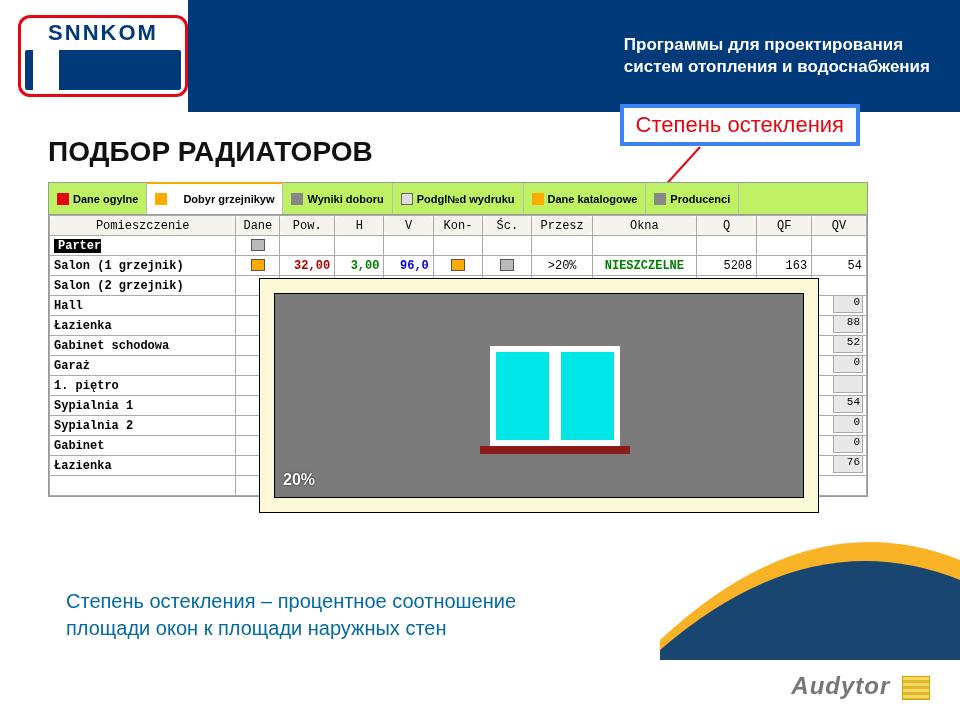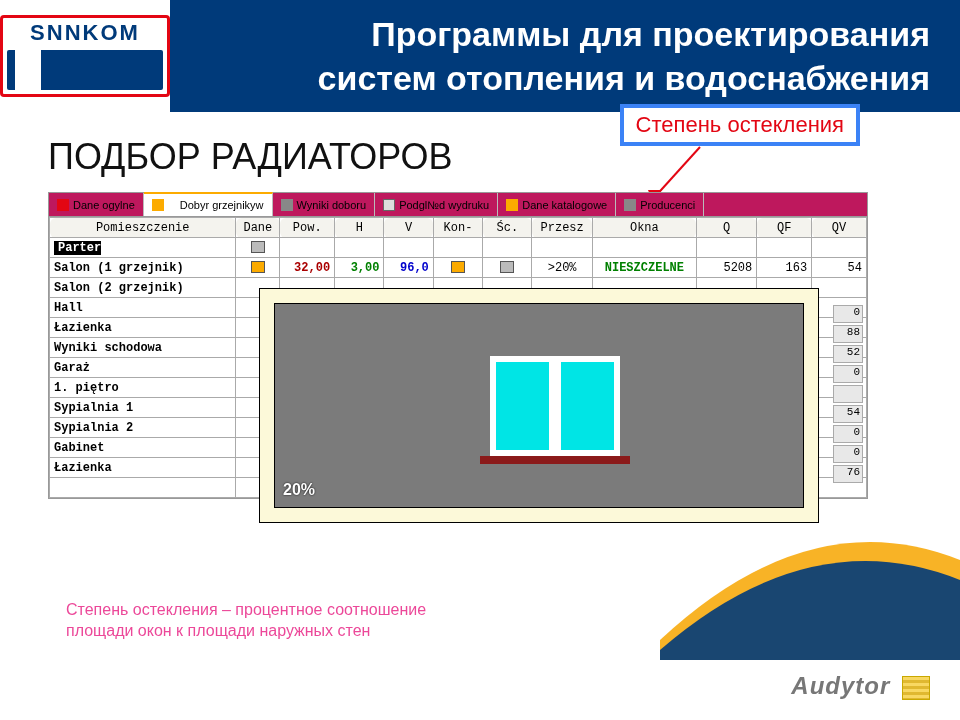--- a/index.html
+++ b/index.html
@@ -1,41 +1,41 @@
 <!DOCTYPE html>
 <html><head>
 <meta charset="utf-8">
 <style>
   * { box-sizing: border-box; margin: 0; padding: 0; }
   body { width: 960px; height: 720px; background: #fff; font-family: Arial, sans-serif; position: relative; overflow: hidden; }
 
   
   .banner { position: relative; height: 112px; background: #fff; display: flex; align-items: center; }
-  .logo { width: 170px; height: 82px; border: 3px solid #e30613; border-radius: 4px; background: #fff; position: relative; display: flex; flex-direction: column; }
+  .logo { width: 170px; height: 82px; margin-left: 18px; border: 3px solid #e30613; border-radius: 12px; background: #fff; position: relative; display: flex; flex-direction: column; }
   .logo-text { font-size: 22px; font-weight: bold; letter-spacing: 2px; color: #003a7a; text-align: center; margin-top: 2px; }
   .logo-flag { flex: 1; background: #003a7a; margin: 4px; border-radius: 2px; display: flex; }
   .logo-flag .stripe { width: 26px; background: #fff; margin-left: 8px; }
   .banner-title-wrap { flex: 1; background: #003a7a; height: 100%; display: flex; align-items: center; justify-content: flex-end; padding-right: 30px; }
-  .banner-title { color: #fff; font-size: 34px; font-weight: bold; text-align: right; line-height: 1.3; }
+  .banner-title { color: #fff; font-size: 17px; font-weight: bold; line-height: 1.3; }
 
   
   .slide { padding: 24px 48px 10px 48px; position: relative; }
-  .slide-title { font-size: 36px; font-weight: normal; color: #111; margin-bottom: 14px; }
+  .slide-title { font-size: 28px; font-weight: bold; color: #111; margin-bottom: 14px; }
 
   
   .callout { position: absolute; right: 100px; top: -8px; border: 4px solid #3b82f6; padding: 4px 12px; font-size: 22px; color: #e30613; background:#fff; }
   .arrow { position: absolute; right: 250px; top: 30px; }
   .arrow-line { stroke:#e30613; stroke-width:2; }
   .arrow-head { fill:#e30613; }
 
   
   .app { border: 1px solid #999; background: #fff; width: 820px; position: relative; }
 
   
-  .tabs { display: flex; background: #be185d; border-bottom: 1px solid #999; height: 24px; font-size: 11px; }
+  .tabs { display: flex; background: #bef264; border-bottom: 1px solid #999; height: 32px; font-size: 11px; font-weight: bold; }
   .tab { display: flex; align-items: center; gap: 4px; padding: 0 8px; border-right: 1px solid #bbb; cursor: default; }
   .tab.active { background: #fff; border-top: 2px solid #fcab00; margin-top:-1px;gap:16px; }
   .tab-icon { width: 12px; height: 12px; display:inline-block; }
   .icon-home { background:#e30613; }
   .icon-yellow { background:#fcab00; }
   .icon-gray { background:#888; }
   .icon-doc { background:#ddd; border:1px solid #666; }
 
   
   table { border-collapse: collapse; width: 100%; font-family: "Courier New", monospace; font-size: 12px; }
@@ -57,21 +57,21 @@
   .window { background:#fff; position:relative; }
   .window.double { width: 130px; height: 100px; display:flex; }
   .window.single { width: 70px; height: 100px; }
   .pane { flex:1; background:#00e5e5; margin:6px; }
   .sill { position:absolute; bottom:-8px; left:-10px; right:-10px; height:8px; background:#8b1a1a; }
   .pct { position:absolute; bottom:8px; left:8px; color:#fff; font-weight:bold; font-size:16px; text-shadow:0 0 2px #000; }
   .thumb-strip { position:absolute; right:4px; top:72px; width:30px; display:flex; flex-direction:column; gap:2px; }
   .thumb-strip div { height:18px; background:#e8e8e8; border:1px solid #aaa; font-size:11px; text-align:right; padding-right:2px; font-family:"Courier New",monospace; }
 
   
-  .caption { position:absolute; left:66px; bottom:78px; font-size:16px; color:#ec4899; line-height:1.35;margin-top:40px; }
+  .caption { position:absolute; left:66px; bottom:78px; font-size:20px; color:#0369a1; line-height:1.35;margin-top:40px; }
 
   
   .watermark { position:absolute; right:30px; bottom:20px; font-size:24px; font-style:italic; font-weight:bold; color:#777; letter-spacing:1px; }
   .watermark-box { display:inline-block; width:28px; height:24px; border:1px solid #c9a800; background:repeating-linear-gradient(#f8d862,#f8d862 3px,#e0b830 3px,#e0b830 6px); vertical-align:middle; margin-left:4px; }
 
   
   .swoosh { position:absolute; right:0; bottom:60px; width:300px; height:200px; pointer-events:none; }
 </style>
 </head>
 <body>
@@ -208,21 +208,21 @@
             <td></td>
             <td></td>
             <td></td>
             <td></td>
             <td></td>
             <td></td>
             <td></td>
             <td></td>
           </tr>
       <tr>
-            <td class="row-header">Wyniki schodowa</td>
+            <td class="row-header">Gabinet schodowa</td>
             <td></td>
             <td></td>
             <td></td>
             <td></td>
             <td></td>
             <td></td>
             <td></td>
             <td></td>
             <td></td>
             <td></td>

